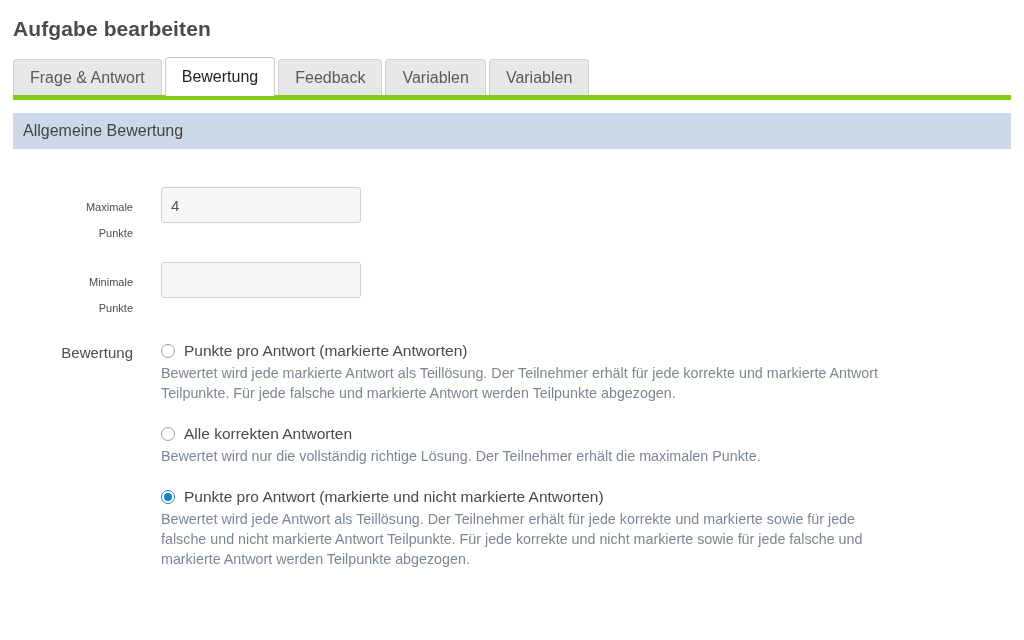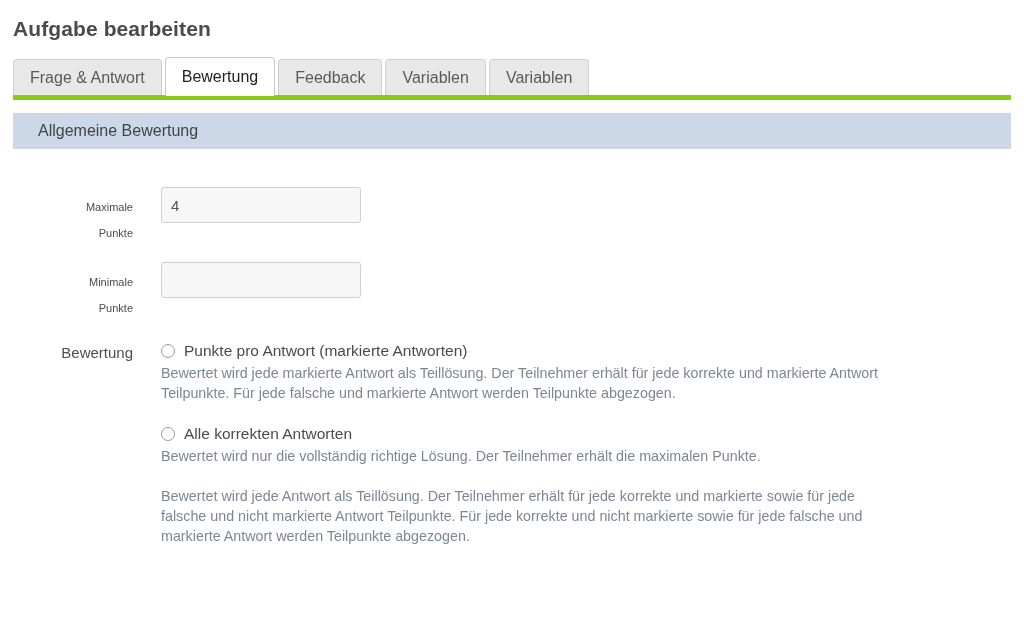--- a/index.html
+++ b/index.html
@@ -78,21 +78,21 @@
   .section-header {
     position: absolute;
     left: 13px;
     top: 113px;
     width: 998px;
     height: 36px;
     box-sizing: border-box;
     background: #ccd8e8;
     display: flex;
     align-items: center;
-    padding-left: 25px;
+    padding-left: 10px;
     font-size: 16px;
     color: #444444;
   }
 
   
   .form-row {
     position: absolute;
     left: 0;
   }
 
@@ -260,18 +260,22 @@
 
     <div class="radio-option">
       <div class="radio-line">
         <span class="radio-mark"></span>
         <span class="radio-title">Alle korrekten Antworten</span>
       </div>
       <div class="radio-desc">Bewertet wird nur die vollständig richtige Lösung. Der Teilnehmer erhält die maximalen Punkte.</div>
     </div>
 
     <div class="radio-option">
+      <div class="radio-line">
+        <span class="radio-mark checked"></span>
+        <span class="radio-title">Punkte pro Antwort (markierte und nicht markierte Antworten)</span>
+      </div>
       <div class="radio-desc">Bewertet wird jede Antwort als Teillösung. Der Teilnehmer erhält für jede korrekte und markierte sowie für jede falsche und nicht markierte Antwort Teilpunkte. Für jede korrekte und nicht markierte sowie für jede falsche und markierte Antwort werden Teilpunkte abgezogen.</div>
     </div>
 
   </div>
 
 </div>
 
 </body></html>

